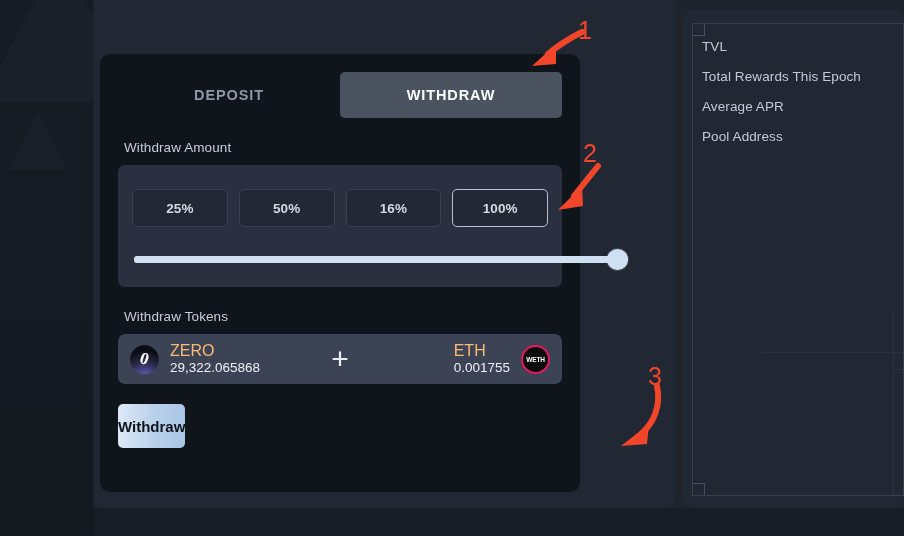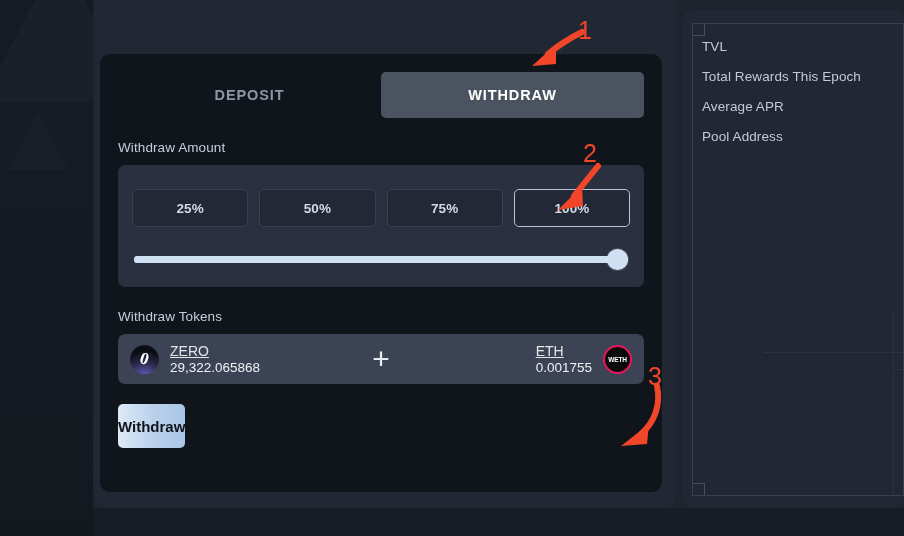--- a/index.html
+++ b/index.html
@@ -44,37 +44,37 @@
   .vline.v2 { left:368px; }
 
   
   .panel-outer {
     position:absolute; left:94px; top:-12px; width:582px; height:520px;
     background:#222734; border-radius:12px;
   }
 
   
   .card {
-    position:absolute; left:100px; top:54px; width:562px; height:438px;
+    position:absolute; left:100px; top:54px; width:480px; height:438px;
     background:#10141b; border-radius:10px;
     padding:16px 18px 0 18px;
   }
 
   
   .tabs { display:flex; height:46px; margin-top:2px; }
   .tab {
     flex:1; display:flex; align-items:center; justify-content:center;
     font-size:14.5px; font-weight:bold; letter-spacing:.9px;
     color:#8e97a6; background:transparent; border:none; border-radius:5px;
     cursor:pointer;
   }
   .tab.active { background:#4b5360; color:#ffffff; }
 
   .section-label {
-    font-size:13.5px; color:#c7cdd8; margin:22px 0 10px 0; letter-spacing:.1px;
+    font-size:13.5px; color:#c7cdd8; margin:22px 0 10px 6px; letter-spacing:.1px;
   }
 
   
   .amount-box {
     background:#2a3040; border-radius:7px; padding:16px 14px 14px 14px;
   }
   .pct-row { display:flex; gap:11px; }
   .pct-btn {
     flex:1; height:38px; border-radius:5px;
     background:#232836; border:1px solid #39414f;
@@ -99,21 +99,21 @@
     cursor:pointer;
   }
 
   
   .token-row {
     display:flex; align-items:center; background:#3b4354;
     border-radius:7px; height:50px; padding:0 12px;
   }
   .token { display:flex; align-items:center; gap:11px; }
   .token.right { margin-left:auto; }
-  .token-text .sym { font-size:14px; color:#e5e5e5; line-height:16px;text-decoration:underline; }
+  .token-text .sym { font-size:16px; color:#fdba74; line-height:16px; }
   .token-text .val { font-size:13.5px; color:#eef1f6; line-height:17px; }
   .plus {
     position:absolute; left:50%; transform:translateX(-50%);
     color:#e9edf3; font-size:30px; font-weight:300; line-height:1;
   }
   .token-row-inner { position:relative; display:flex; align-items:center; width:100%; }
 
   
   .icon-circle {
     width:29px; height:29px; border-radius:50%; position:relative;
@@ -197,21 +197,21 @@
       <button class="tab">DEPOSIT</button>
       <button class="tab active">WITHDRAW</button>
     </div>
 
     <div class="section-label">Withdraw Amount</div>
 
     <div class="amount-box">
       <div class="pct-row">
         <button class="pct-btn">25%</button>
         <button class="pct-btn">50%</button>
-        <button class="pct-btn">75%</button>
+        <button class="pct-btn">16%</button>
         <button class="pct-btn selected">100%</button>
       </div>
       <div class="slider-wrap">
         <div class="slider-track"></div>
         <div class="slider-fill" id="sliderFill" style="width: 494px;"></div>
         <div class="slider-handle" id="sliderHandle" style="left: 475px;"></div>
       </div>
     </div>
 
     <div class="section-label">Withdraw Tokens</div>

